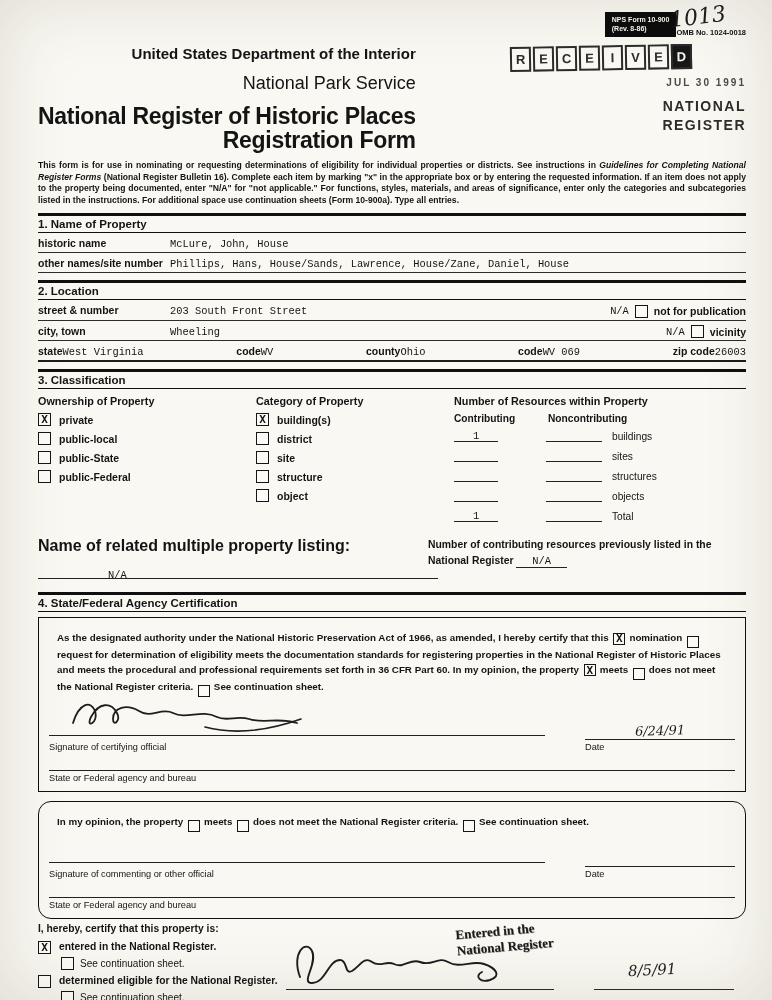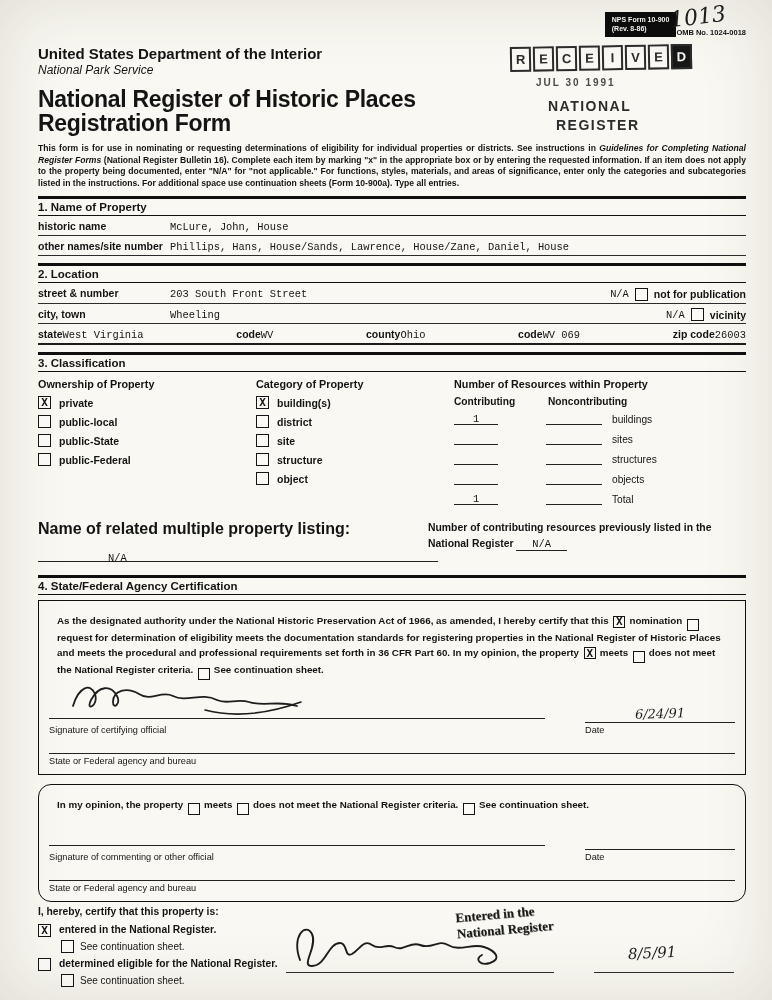--- a/index.html
+++ b/index.html
@@ -9,23 +9,23 @@
   .content{padding:8px 26px 0 38px;}
   .hand{font-family:"DejaVu Serif",serif;font-style:italic;color:#1c1c1c;}
 
   
   .top-meta{display:flex;justify-content:flex-end;align-items:flex-start;margin-top:4px;padding-left:40px;}
   .nps-box{background:#0c0c0c;color:#f4f4ee;font-size:7px;line-height:1.3;padding:3px 7px 4px;font-weight:bold;}
   .omb{font-size:7.5px;font-weight:bold;margin-top:16px;}
   .page-note{position:absolute;top:4px;right:46px;font-size:22px;transform:rotate(-7deg);}
 
   
-  .header-row{display:flex;justify-content:space-between;margin-top:8px;}
+  .header-row{display:flex;justify-content:space-between;margin-top:8px;text-align:right;}
   .dept{font-size:15px;font-weight:bold;}
-  .service{font-size:12px;margin-top:1px;font-style:italic;}
+  .service{font-size:18px;margin-top:11px;}
   .title{font-size:23px;font-weight:bold;margin:10px 0 0;line-height:1.05;letter-spacing:-.3px;}
   .stamp-area{width:236px;padding-top:0;}
   .received-row{display:flex;gap:2px;transform:rotate(-1deg);}
   .rcell{width:17px;height:21px;border:2px solid #2b2b2b;display:flex;align-items:center;justify-content:center;
          font-size:13px;font-weight:bold;color:#2d2d2d;background:transparent;}
   .rcell.dark{background:#171717;color:#f6f6f0;}
   .stamp-date{font-size:10px;font-weight:bold;letter-spacing:2px;color:#4a4a4a;margin:7px 0 0 26px;}
   .stamp-org{font-size:14px;font-weight:bold;letter-spacing:1.5px;color:#2c2c2c;margin:9px 0 0 38px;line-height:1.35;}
   .stamp-org .l2{margin-left:8px;}
 

